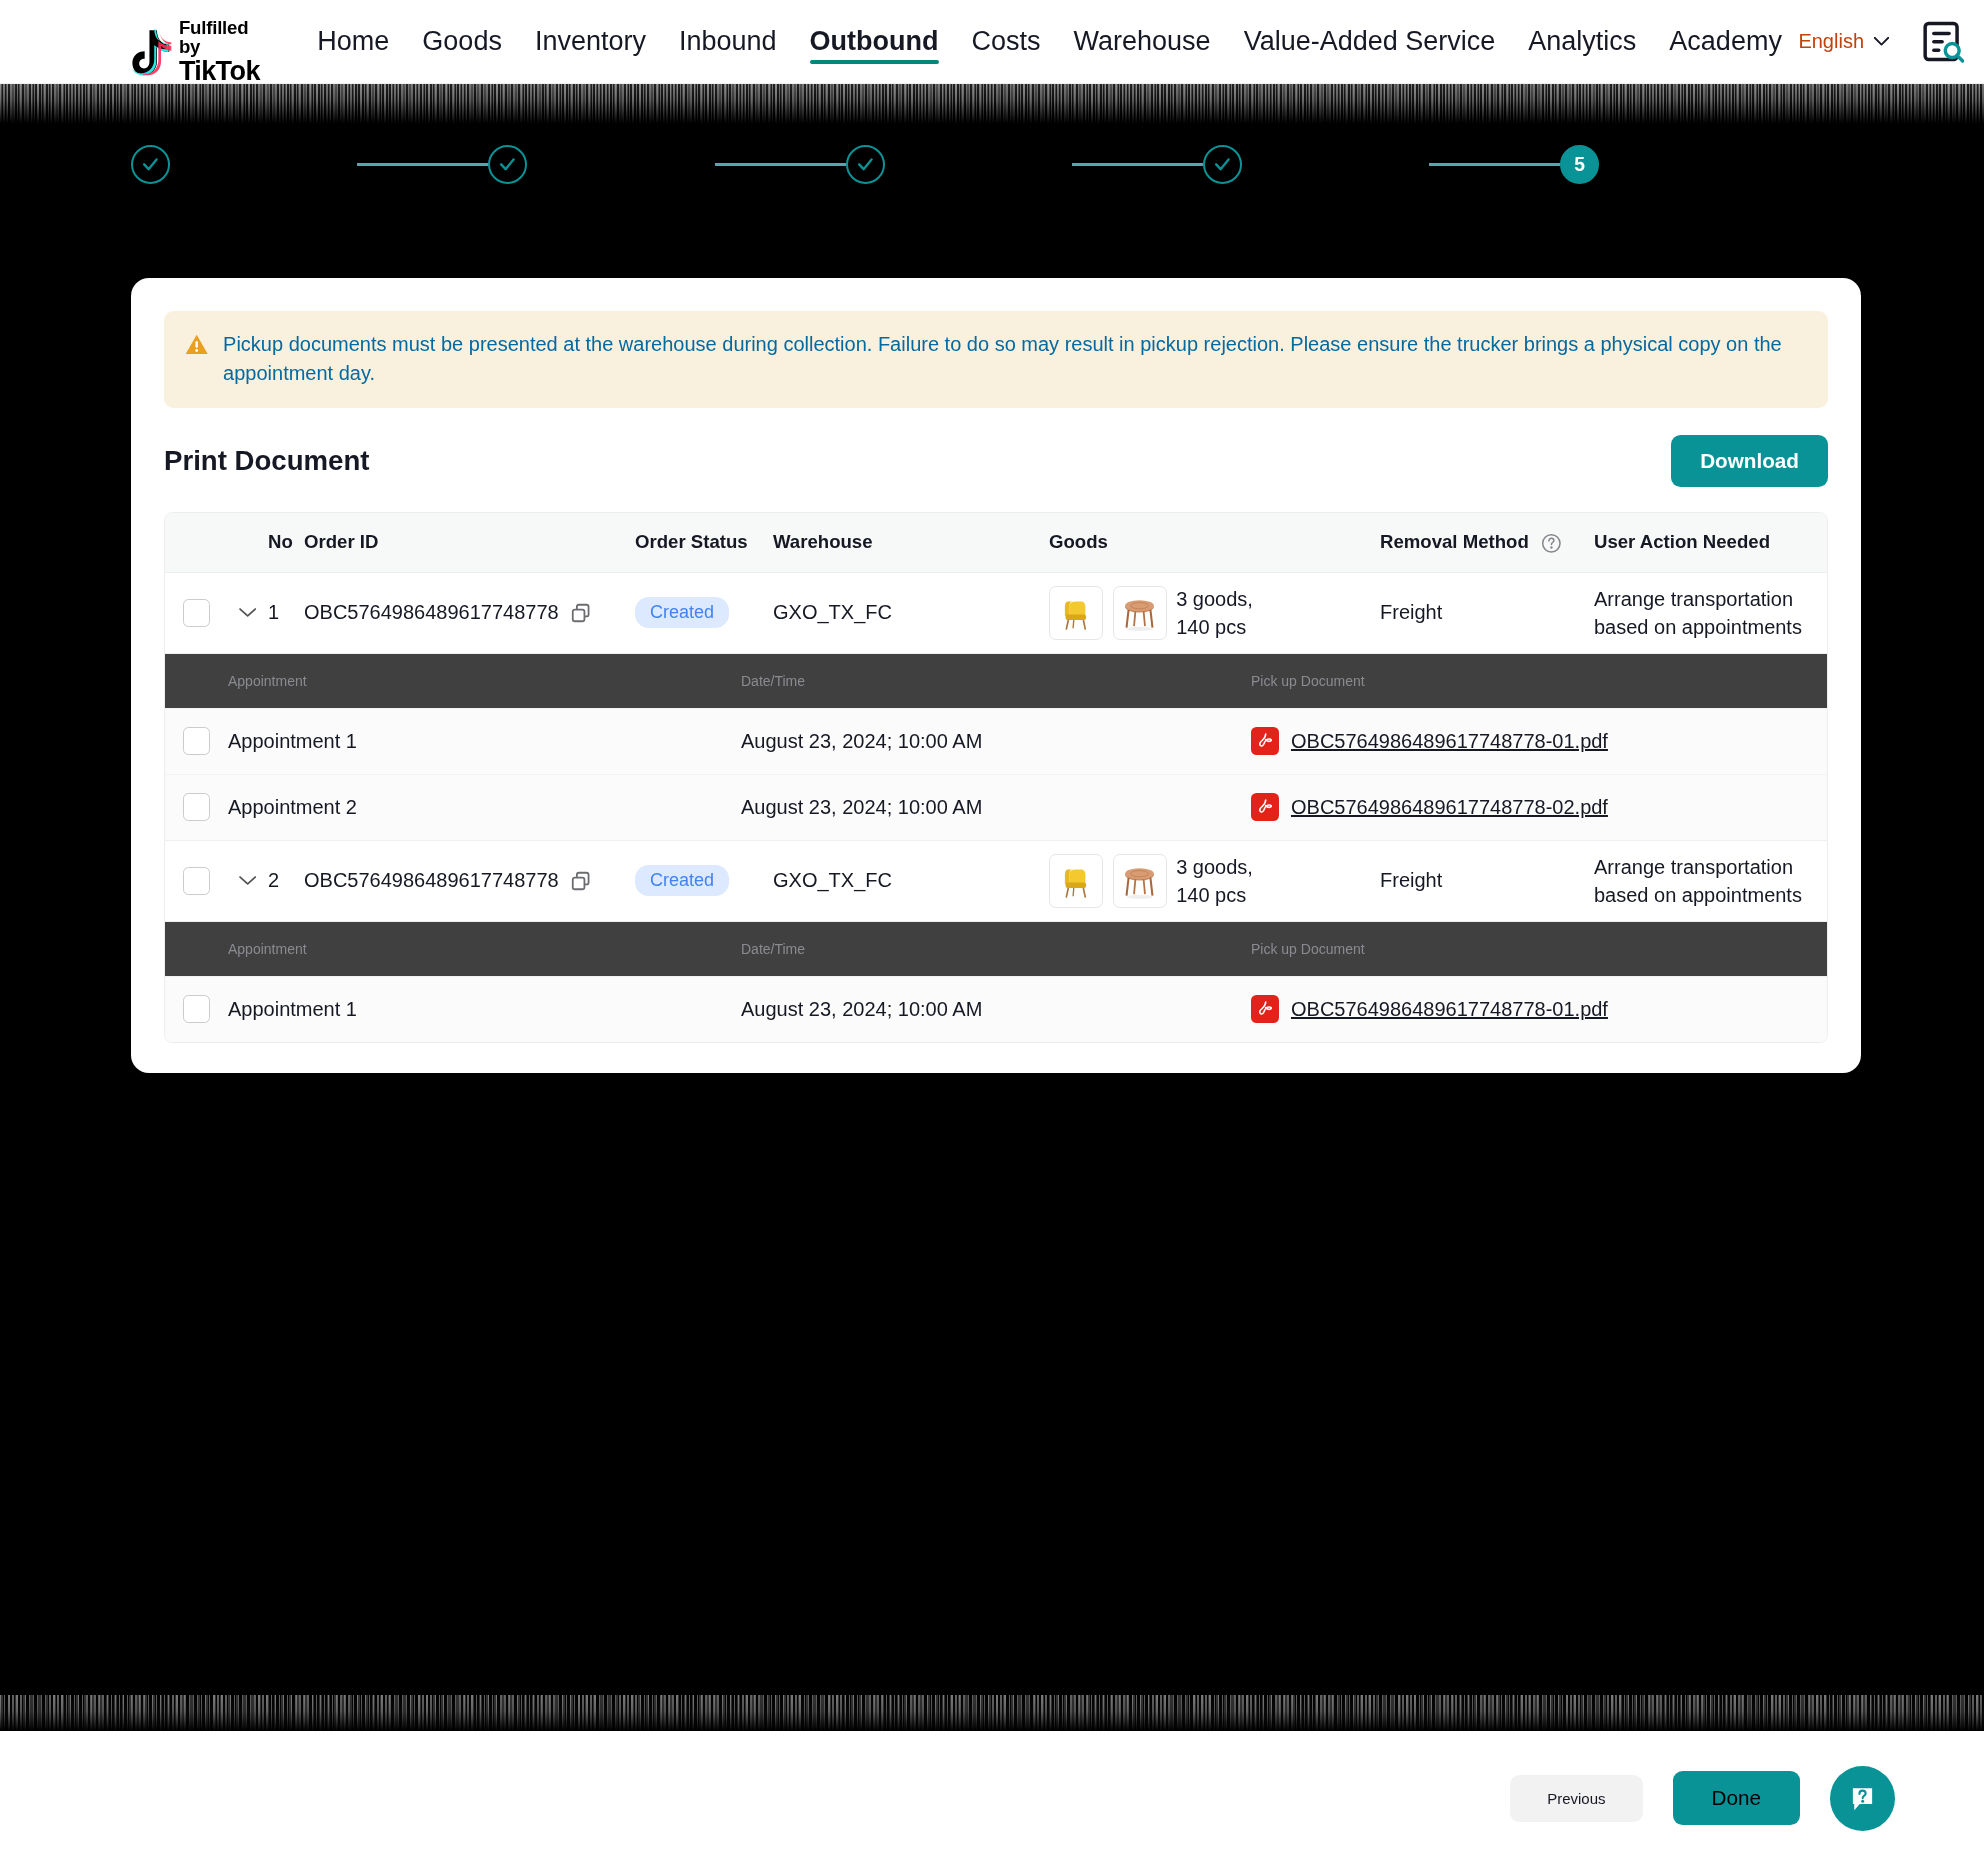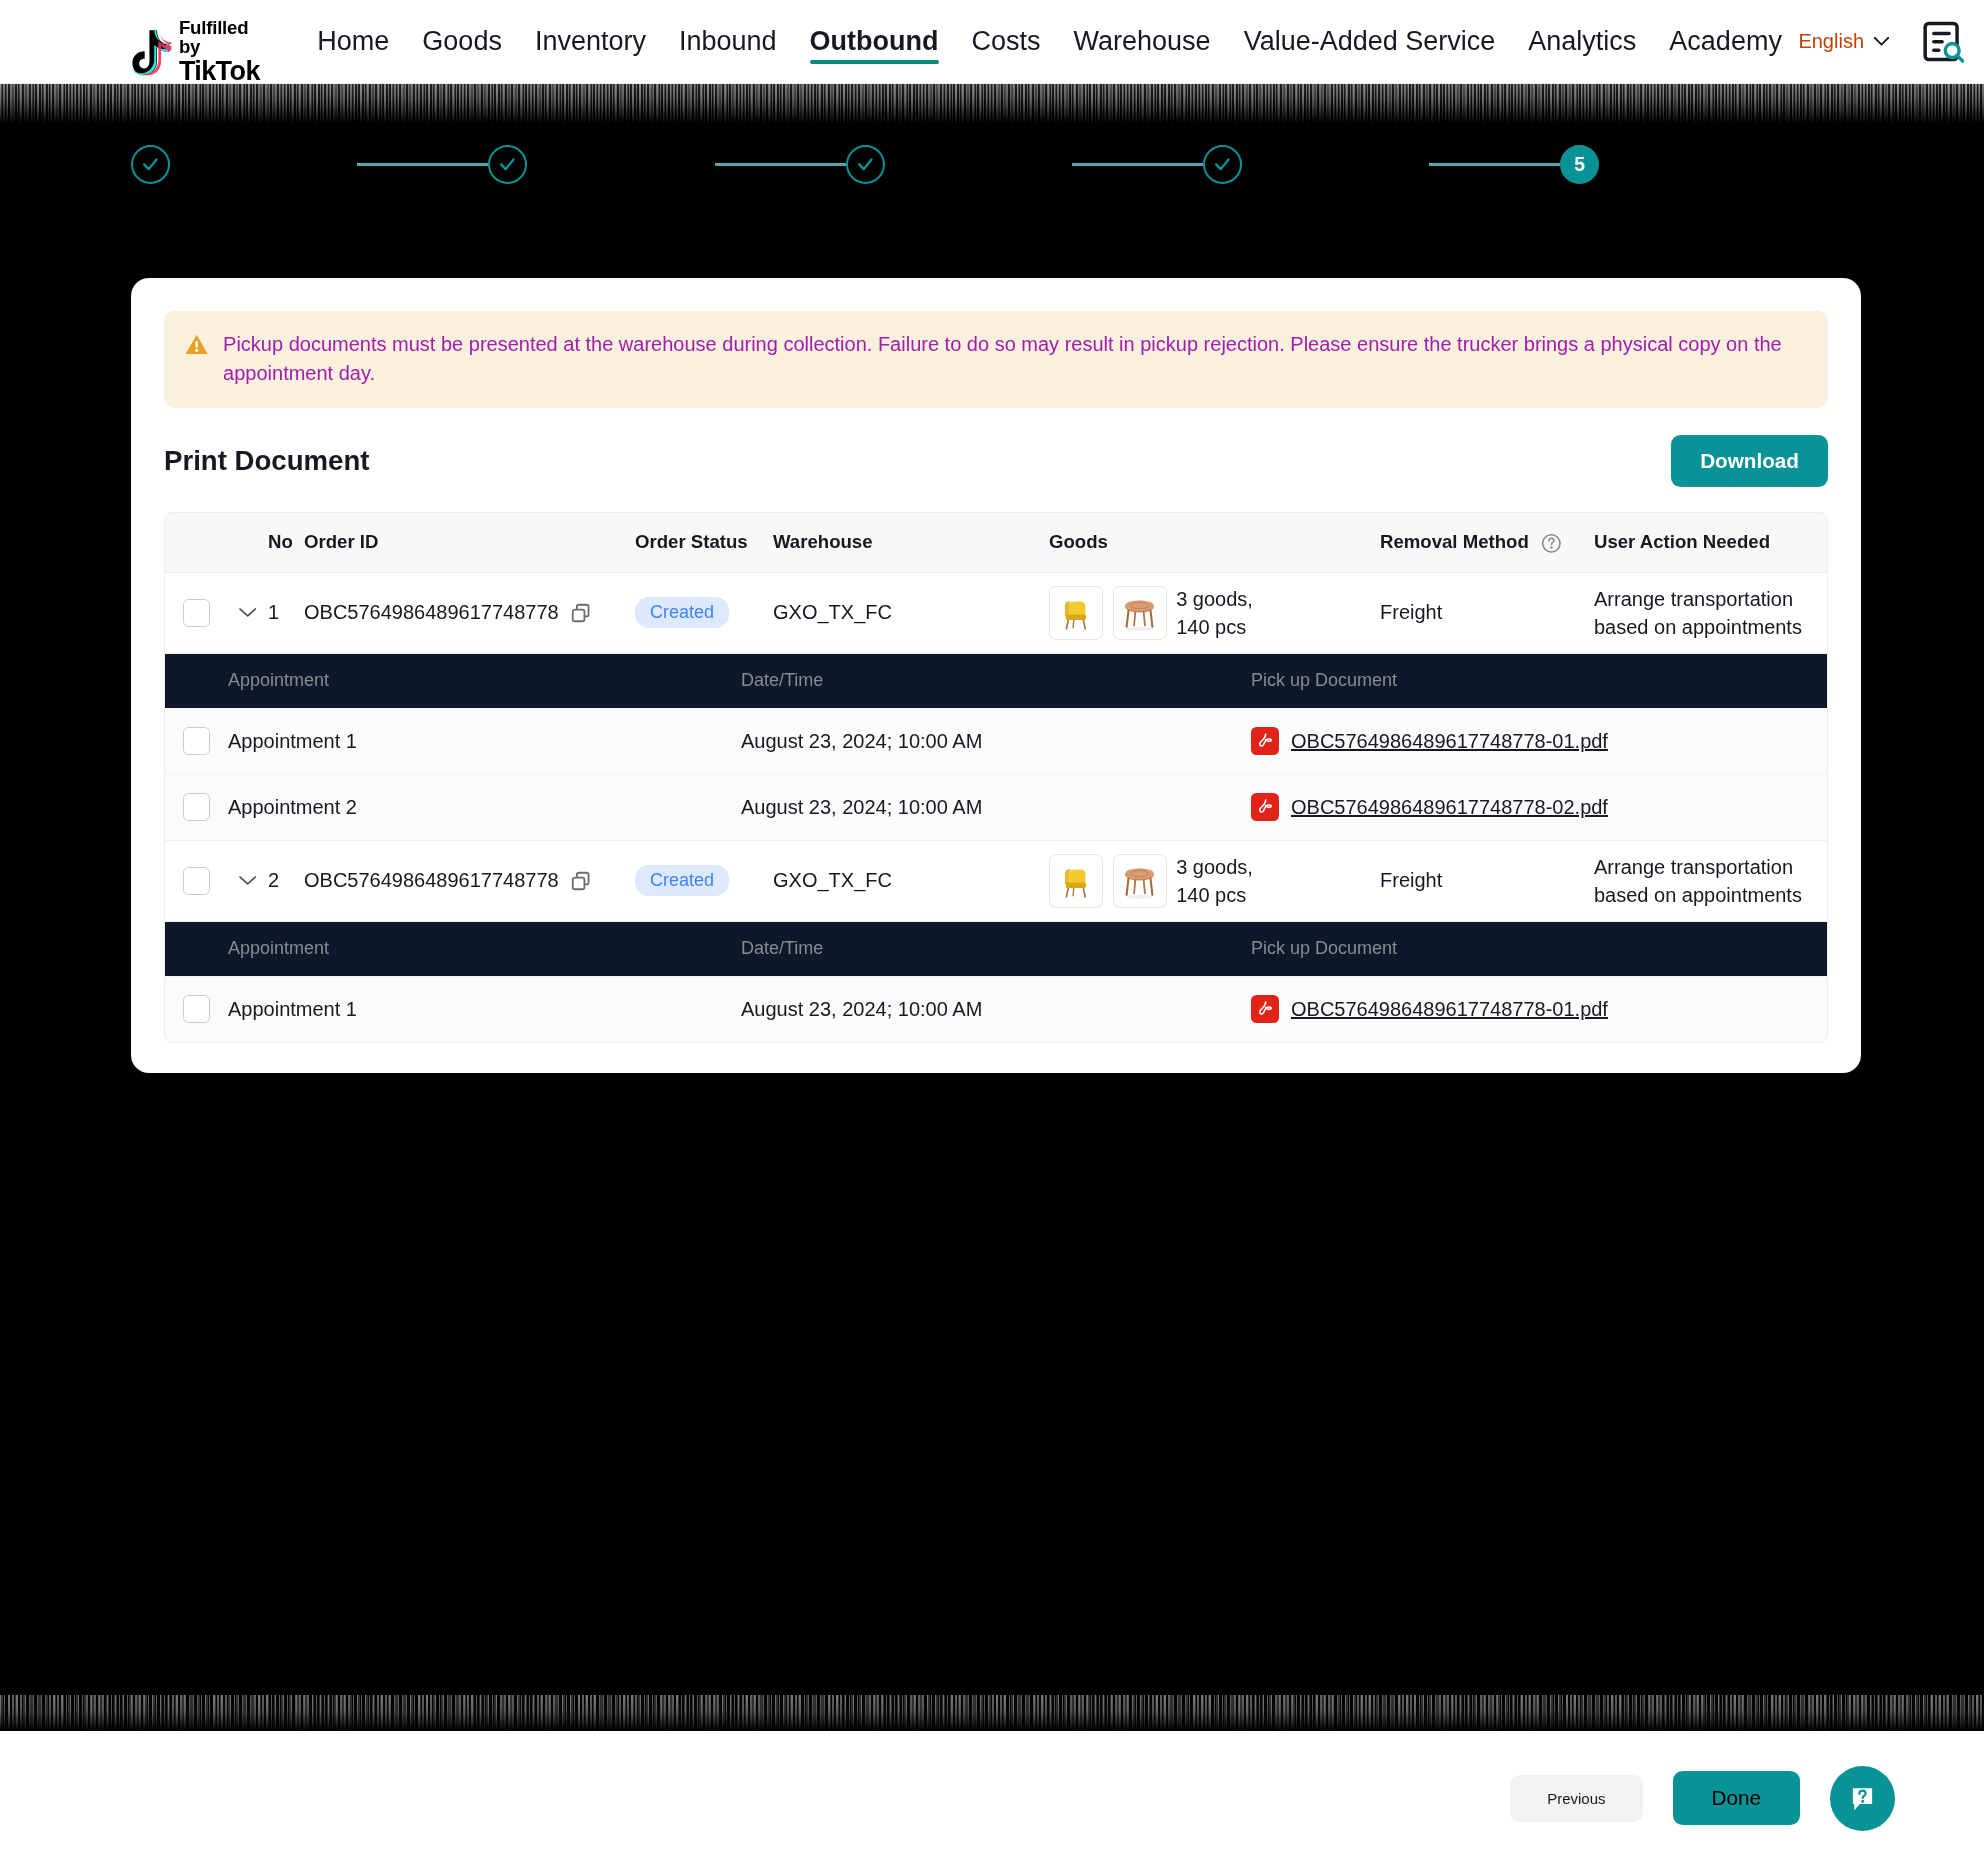--- a/index.html
+++ b/index.html
@@ -107,21 +107,21 @@
     width:1730px; background:#fff; border-radius:18px;
     padding: 33px 33px 30px 33px;
   }
   .alert {
     background:#FAF0DE; border-radius:9.6px;
     padding: 19.3px 23.4px 19.3px 20.7px;
     display:flex; gap:15px; align-items:flex-start;
     margin-bottom: 27.6px;
   }
   .alert-icon { flex:0 0 auto; margin-top:4.1px; }
-  .alert-text { font-size:20px; line-height:1.45; color:#a21caf; max-width: 1585px; }
+  .alert-text { font-size:20px; line-height:1.45; color:#0369a1; max-width: 1585px; }
 
   .card-head { display:flex; align-items:center; justify-content:space-between; margin-bottom: 25px; }
   .card-title { font-size:27.6px; font-weight:700; color:#161823; }
   .btn-download {
     background:#0A9396; color:#fff; border:none;
     font-size:20.7px; font-weight:600;
     padding: 13.8px 29px; border-radius:9.6px; cursor:pointer;
     font-family:"Liberation Sans", sans-serif;
   }
 
@@ -132,21 +132,21 @@
     background:#F7F8F8; color:#161823;
     font-size:18.6px; font-weight:600;
   }
   .row {
     display:flex; align-items:center; min-height:81px;
     border-top:0.7px solid #F0F0F0; background:#fff; font-size:20px; color:#161823;
   }
   .row.first { border-top:0.7px solid #EDEDED; }
   .subhead {
     display:flex; align-items:center; height:55px;
-    background:#0f172a; color:#8A8B91; font-size:18px;
+    background:#404040; color:#8A8B91; font-size:14px;
     border-top:0.7px solid #F0F0F0;
   }
   .subrow {
     display:flex; align-items:center; height:66px;
     background:#FBFBFB; font-size:20px; color:#161823;
     border-top:0.7px solid #F2F2F2;
   }
 
   .c-chk   { width:63px;  flex:0 0 63px;  display:flex; justify-content:center; align-items:center; }
   .c-exp   { width:40px;  flex:0 0 40px;  display:flex; justify-content:center; align-items:center; }

